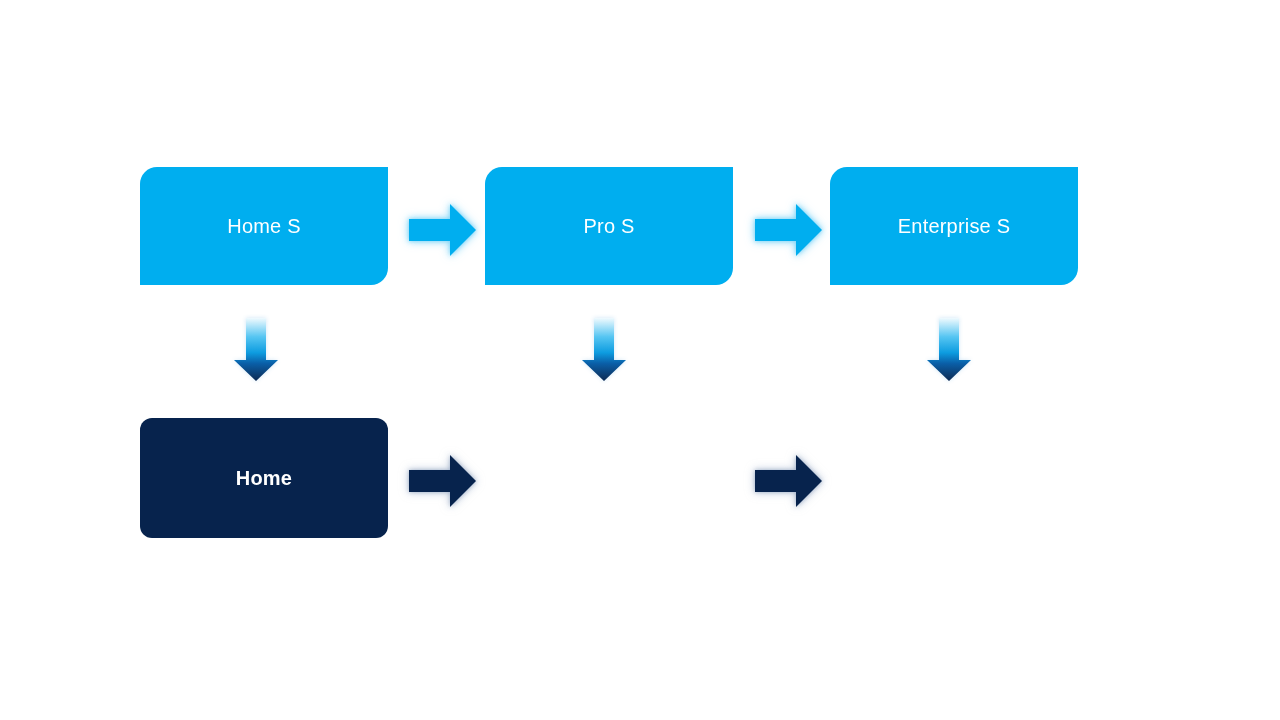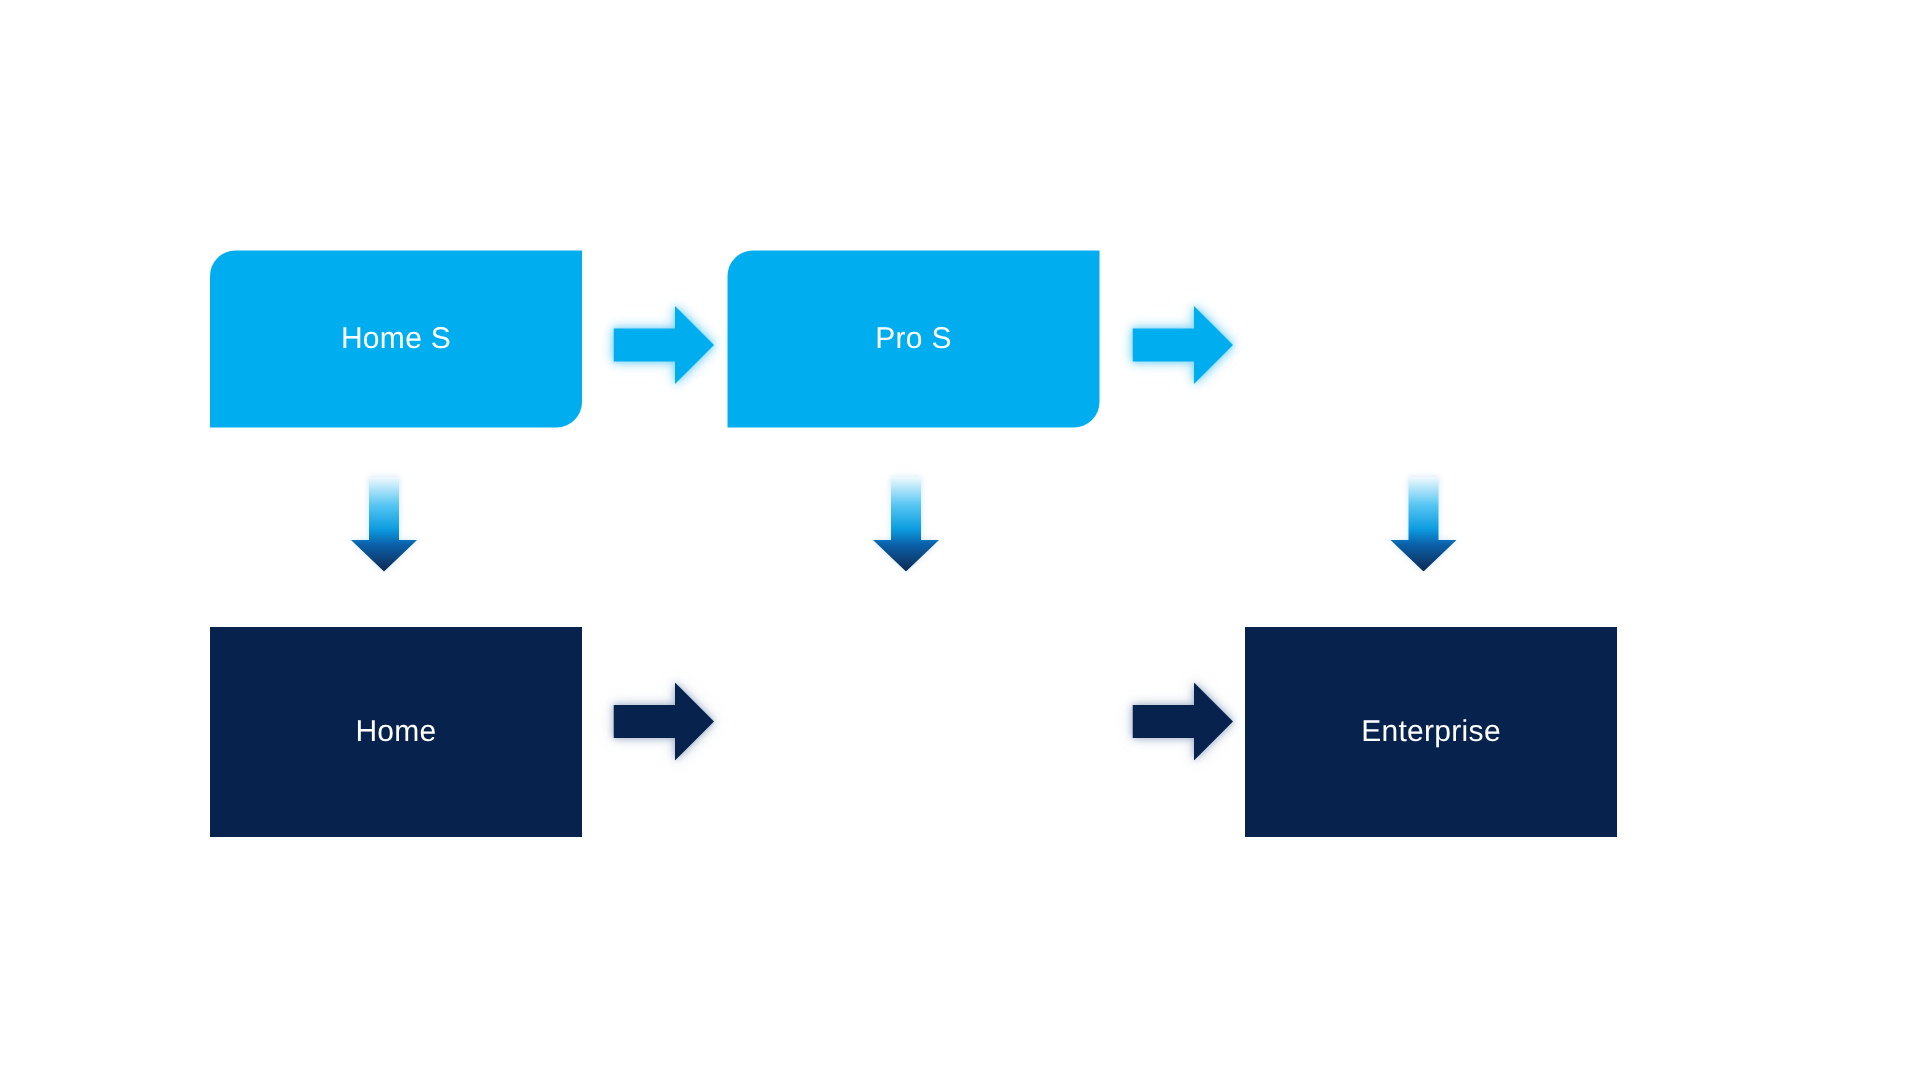--- a/index.html
+++ b/index.html
@@ -26,23 +26,24 @@
     letter-spacing: 0.2px;
   }
   .box-top {
     top: 167px;
     height: 118px;
     background: #00AEEF;
     border-radius: 17px 0 17px 0;
   }
   .box-bottom {
     top: 418px;
-    height: 140px;
+    height: 120px;
     background: #07234D;
-    border-radius: 0;
+    border-radius: 12px;
+    font-weight: bold;
   }
   .col-1 { left: 140px; }
   .col-2 { left: 485px; }
   .col-3 { left: 830px; }
 
   .arrow { position: absolute; display: block; }
 
   .arrow-right-top {
     top: 204px;
     filter: drop-shadow(0 0 2px rgba(125, 213, 248, 0.95))
@@ -67,20 +68,23 @@
 </head>
 <body>
 
 <div class="canvas">
 
   <div class="box box-top col-1">
     <span>Home S</span>
   </div>
   <div class="box box-top col-2">
     <span>Pro S</span>
+  </div>
+  <div class="box box-top col-3">
+    <span>Enterprise S</span>
   </div>
 
   <svg class="arrow arrow-right-top arrow-gap-1" width="67" height="52" viewBox="0 0 67 52">
     <path d="M0,15 L41,15 L41,0 L67,26 L41,52 L41,37 L0,37 Z" fill="#00AEEF"></path>
   </svg>
   <svg class="arrow arrow-right-top arrow-gap-2" width="67" height="52" viewBox="0 0 67 52">
     <path d="M0,15 L41,15 L41,0 L67,26 L41,52 L41,37 L0,37 Z" fill="#00AEEF"></path>
   </svg>
 
   <svg class="arrow arrow-down down-1" width="44" height="63" viewBox="0 0 44 63">
@@ -116,23 +120,20 @@
         <stop offset="0.72" stop-color="#0A5FA8"></stop>
         <stop offset="1" stop-color="#0E2A52"></stop>
       </linearGradient>
     </defs>
     <path d="M12,0 L32,0 L32,42 L44,42 L22,63 L0,42 L12,42 Z" fill="url(#downGrad3)"></path>
   </svg>
 
   <div class="box box-bottom col-1">
     <span>Home</span>
   </div>
-  <div class="box box-bottom col-3">
-    <span>Enterprise</span>
-  </div>
 
   <svg class="arrow arrow-right-bottom arrow-gap-1" width="67" height="52" viewBox="0 0 67 52">
     <path d="M0,15 L41,15 L41,0 L67,26 L41,52 L41,37 L0,37 Z" fill="#07234D"></path>
   </svg>
   <svg class="arrow arrow-right-bottom arrow-gap-2" width="67" height="52" viewBox="0 0 67 52">
     <path d="M0,15 L41,15 L41,0 L67,26 L41,52 L41,37 L0,37 Z" fill="#07234D"></path>
   </svg>
 
 </div>
 

